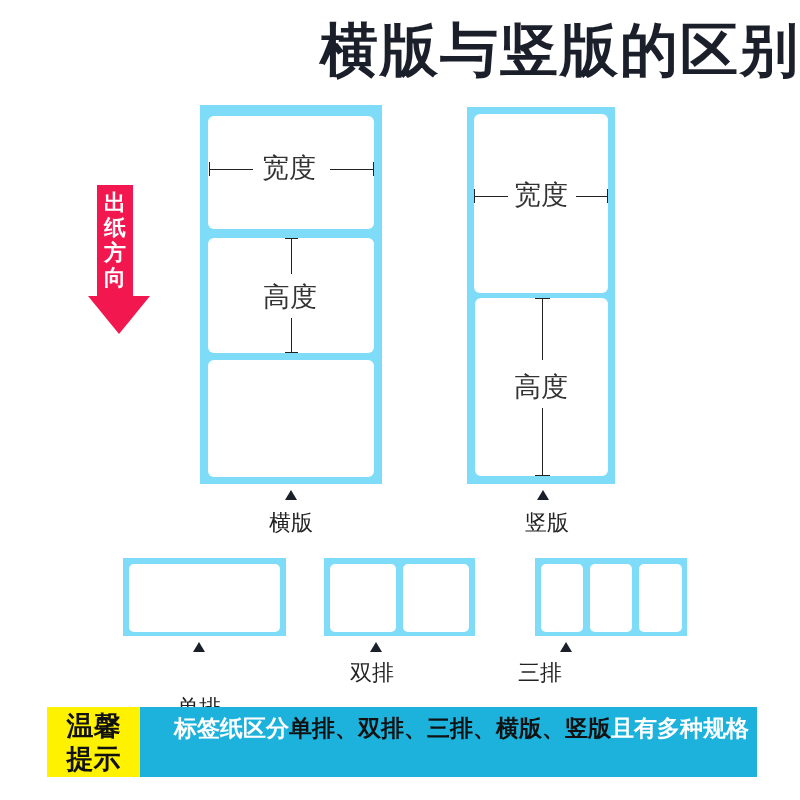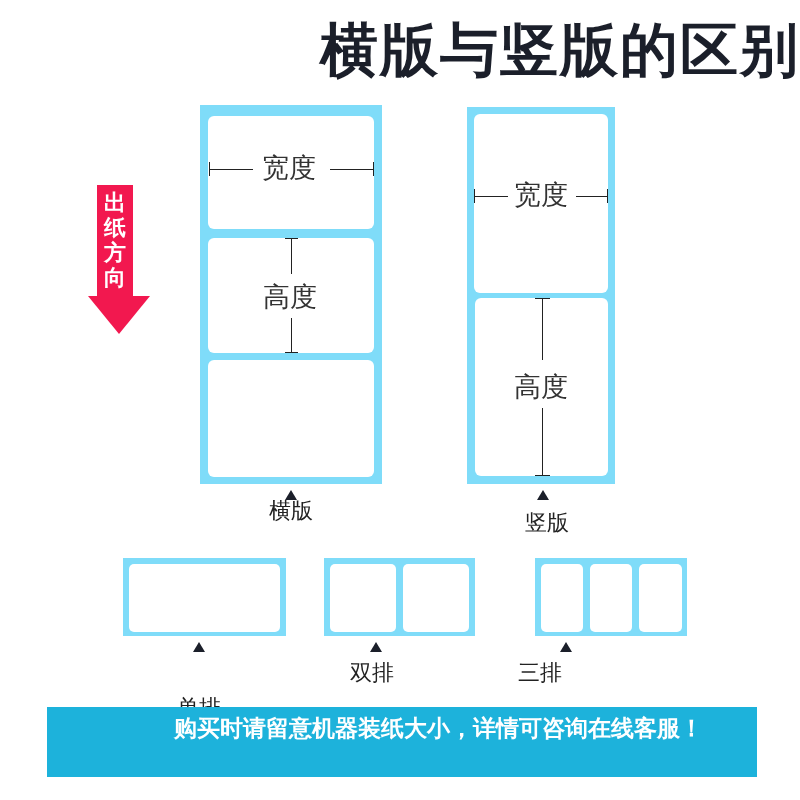--- a/index.html
+++ b/index.html
@@ -51,21 +51,21 @@
   <div class="vline" style="left:373px;top:162px;height:14px;"></div>
   <div class="dimtext" style="left:262px;top:153px;">宽度</div>
 
   <div class="vline" style="left:291px;top:238px;height:36px;"></div>
   <div class="vline" style="left:291px;top:318px;height:35px;"></div>
   <div class="hline" style="left:285px;top:238px;width:13px;"></div>
   <div class="hline" style="left:285px;top:352px;width:13px;"></div>
   <div class="dimtext" style="left:263px;top:282px;">高度</div>
 
   <div class="tri" style="left:285px;top:490px;"></div>
-  <div class="cap" style="left:231px;top:496px;">横版</div>
+  <div class="cap" style="left:231px;top:508px;">横版</div>
 </div>
 
 <div>
   <div class="strip" style="left:467px;top:107px;width:148px;height:377px;"></div>
   <div class="label" style="left:474px;top:114px;width:134px;height:179px;"></div>
   <div class="label" style="left:475px;top:298px;width:133px;height:178px;"></div>
 
   <div class="hline" style="left:474px;top:196px;width:34px;"></div>
   <div class="hline" style="left:576px;top:196px;width:32px;"></div>
   <div class="vline" style="left:474px;top:189px;height:14px;"></div>
@@ -100,16 +100,20 @@
 <div>
   <div class="strip" style="left:535px;top:558px;width:152px;height:78px;"></div>
   <div class="label" style="left:541px;top:564px;width:42px;height:68px;border-radius:5px;"></div>
   <div class="label" style="left:590px;top:564px;width:42px;height:68px;border-radius:5px;"></div>
   <div class="label" style="left:639px;top:564px;width:43px;height:68px;border-radius:5px;"></div>
   <div class="tri" style="left:560px;top:642px;"></div>
   <div class="cap" style="left:480px;top:658px;">三排</div>
 </div>
 
 <div class="footer">
+  <div class="footer-left">
+    <div>温馨</div>
+    <div>提示</div>
+  </div>
   <div class="footer-text">
-    <div>购买时请留意机器装纸大小，详情可咨询在线客服！</div>
+    <div><span>标签纸区分</span><span class="hl">单排、双排、三排、横版、竖版</span><span>且有多种规格，</span></div>
   </div>
 </div>
 
 </body></html>

